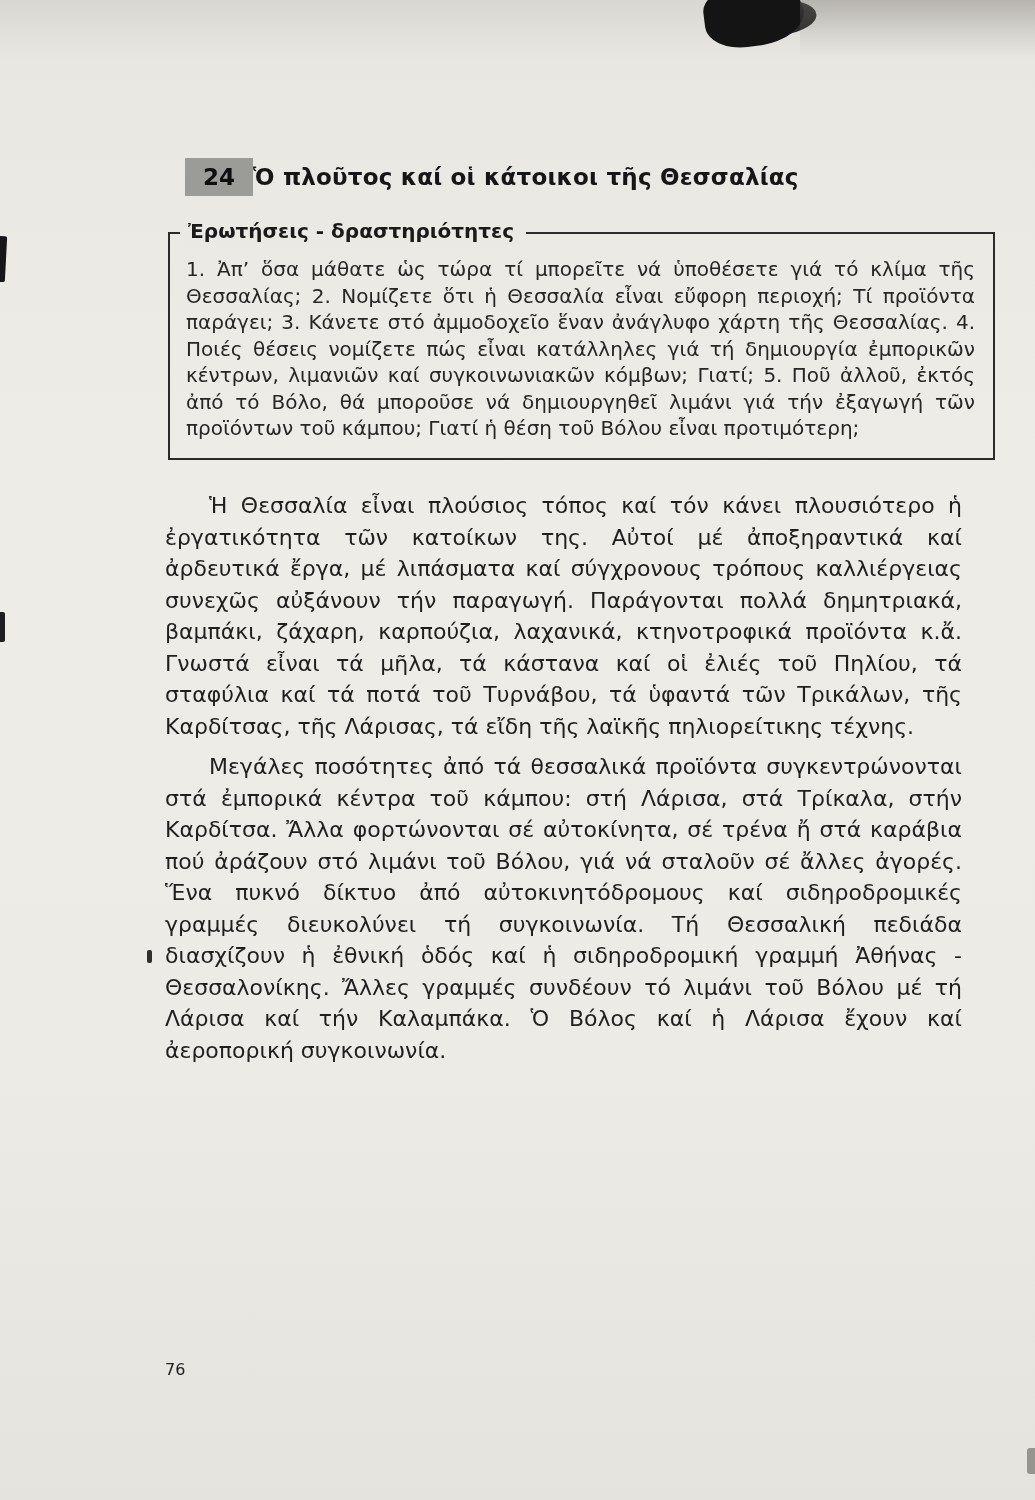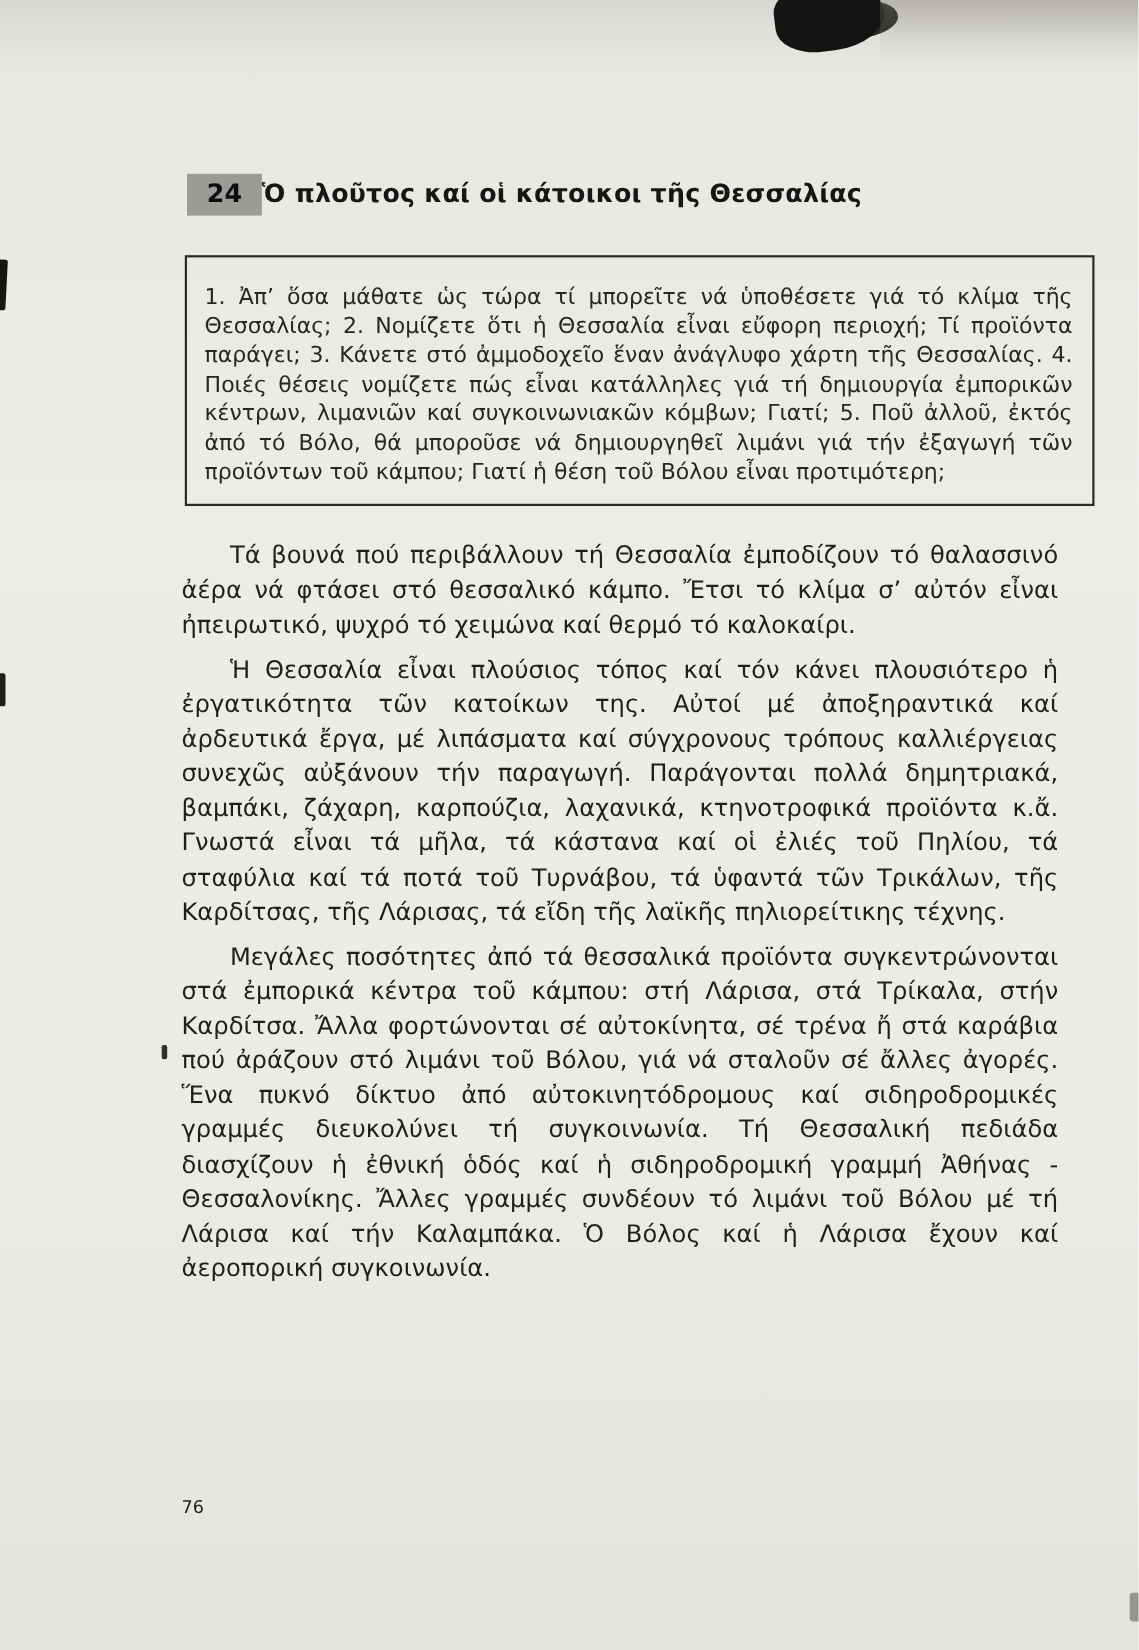--- a/index.html
+++ b/index.html
@@ -27,21 +27,21 @@
     background:linear-gradient(180deg, rgba(125,122,115,0.38), rgba(125,122,115,0.12) 55%, transparent);
   }
   .edge-dash-1 { left:-3px; top:236px; width:9px; height:46px; background:#161616; border-radius:2px; transform:rotate(3deg); }
   .edge-dash-2 { left:-3px; top:612px; width:8px; height:30px; background:#1e1e1e; border-radius:2px; }
   .stray-mark  { left:147px; top:950px; width:5px; height:13px; background:#2f2f2d; border-radius:2px; }
   .speck-br    { right:-4px; top:1448px; width:12px; height:26px; background:#55534e; border-radius:3px; opacity:.55; }
 
   
   .header { position:absolute; left:165px; top:158px; width:830px; display:flex; align-items:center; }
   .badge {
-    display:inline-block; margin-left:5px;
+    display:inline-block; margin-left:20px;
     background:#9b9b97; color:#0e0e0e;
     font-weight:bold; font-size:23px; line-height:1;
     padding:8px 18px 7px 18px;
   }
   .title { font-weight:bold; font-size:23px; letter-spacing:0.2px; color:#161616; }
 
   
   .qbox {
     position:absolute; left:168px; top:232px; width:827px;
     border:2px solid #2b2b29;
@@ -85,24 +85,24 @@
   <div class="artifact edge-dash-2"></div>
   <div class="artifact stray-mark"></div>
   <div class="artifact speck-br"></div>
 
   <div class="header">
     <span class="badge">24</span>
     <h1 class="title">Ὁ πλοῦτος καί οἱ κάτοικοι τῆς Θεσσαλίας</h1>
   </div>
 
   <section class="qbox">
+    <div class="qbox-title">Ἐρωτήσεις - δραστηριότητες</div>
     <p class="qbox-body">1. Ἀπ’ ὅσα μάθατε ὡς τώρα τί μπορεῖτε νά ὑποθέσετε γιά τό κλίμα τῆς Θεσσαλίας; 2. Νομίζετε ὅτι ἡ Θεσσαλία εἶναι εὔφορη περιοχή; Τί προϊόντα παράγει; 3. Κάνετε στό ἀμμοδοχεῖο ἕναν ἀνάγλυφο χάρτη τῆς Θεσσαλίας. 4. Ποιές θέσεις νομίζετε πώς εἶναι κατάλληλες γιά τή δημιουργία ἐμπορικῶν κέντρων, λιμανιῶν καί συγκοινωνιακῶν κόμβων; Γιατί; 5. Ποῦ ἀλλοῦ, ἐκτός ἀπό τό Βόλο, θά μποροῦσε νά δημιουργηθεῖ λιμάνι γιά τήν ἐξαγωγή τῶν προϊόντων τοῦ κάμπου; Γιατί ἡ θέση τοῦ Βόλου εἶναι προτιμότερη;</p>
   </section>
 
   <main class="body-text">
-    <p>Τά βουνά πού περιβάλλουν τή Θεσσαλία ἐμποδίζουν τό θαλασσινό ἀέρα νά φτάσει στό θεσσαλικό κάμπο. Ἔτσι τό κλίμα σ’ αὐτόν εἶναι ἠπειρωτικό, ψυχρό τό χειμώνα καί θερμό τό καλοκαίρι.</p>
     <p>Ἡ Θεσσαλία εἶναι πλούσιος τόπος καί τόν κάνει πλουσιότερο ἡ ἐργατικότητα τῶν κατοίκων της. Αὐτοί μέ ἀποξηραντικά καί ἀρδευτικά ἔργα, μέ λιπάσματα καί σύγχρονους τρόπους καλλιέργειας συνεχῶς αὐξάνουν τήν παραγωγή. Παράγονται πολλά δημητριακά, βαμπάκι, ζάχαρη, καρπούζια, λαχανικά, κτηνοτροφικά προϊόντα κ.ἄ. Γνωστά εἶναι τά μῆλα, τά κάστανα καί οἱ ἐλιές τοῦ Πηλίου, τά σταφύλια καί τά ποτά τοῦ Τυρνάβου, τά ὑφαντά τῶν Τρικάλων, τῆς Καρδίτσας, τῆς Λάρισας, τά εἴδη τῆς λαϊκῆς πηλιορείτικης τέχνης.</p>
     <p>Μεγάλες ποσότητες ἀπό τά θεσσαλικά προϊόντα συγκεντρώνονται στά ἐμπορικά κέντρα τοῦ κάμπου: στή Λάρισα, στά Τρίκαλα, στήν Καρδίτσα. Ἄλλα φορτώνονται σέ αὐτοκίνητα, σέ τρένα ἤ στά καράβια πού ἀράζουν στό λιμάνι τοῦ Βόλου, γιά νά σταλοῦν σέ ἄλλες ἀγορές. Ἕνα πυκνό δίκτυο ἀπό αὐτοκινητόδρομους καί σιδηροδρομικές γραμμές διευκολύνει τή συγκοινωνία. Τή Θεσσαλική πεδιάδα διασχίζουν ἡ ἐθνική ὁδός καί ἡ σιδηροδρομική γραμμή Ἀθήνας - Θεσσαλονίκης. Ἄλλες γραμμές συνδέουν τό λιμάνι τοῦ Βόλου μέ τή Λάρισα καί τήν Καλαμπάκα. Ὁ Βόλος καί ἡ Λάρισα ἔχουν καί ἀεροπορική συγκοινωνία.</p>
   </main>
 
   <div class="page-number">76</div>
 
 </div>
 
 </body></html>

